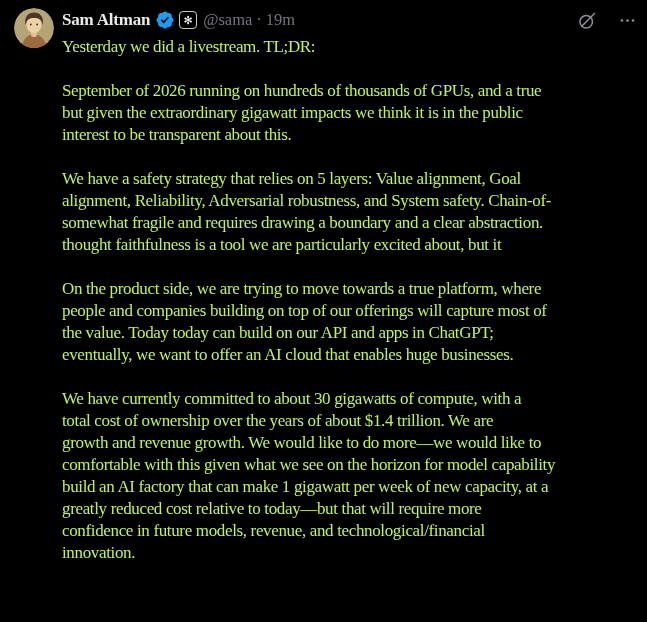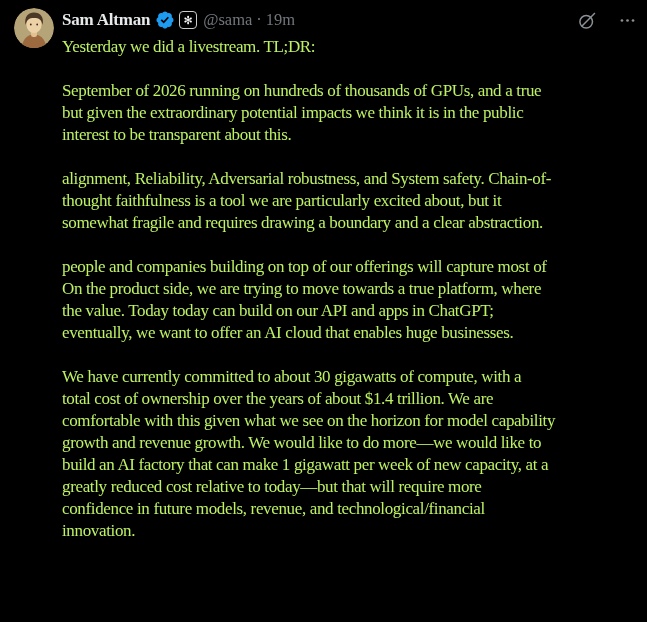--- a/index.html
+++ b/index.html
@@ -101,39 +101,40 @@
         </span>
       </span>
     </div>
 
     <div class="tweet-body">
         <div class="para">
           <div class="line">Yesterday we did a livestream. TL;DR:</div>
         </div>
         <div class="para">
           <div class="line">September of 2026 running on hundreds of thousands of GPUs, and a true</div>
-          <div class="line">but given the extraordinary potential impacts we think it is in the public</div>
+          <div class="line">but given the extraordinary gigawatt impacts we think it is in the public</div>
           <div class="line">interest to be transparent about this.</div>
         </div>
         <div class="para">
+          <div class="line">We have a safety strategy that relies on 5 layers: Value alignment, Goal</div>
           <div class="line">alignment, Reliability, Adversarial robustness, and System safety. Chain-of-</div>
+          <div class="line">somewhat fragile and requires drawing a boundary and a clear abstraction.</div>
           <div class="line">thought faithfulness is a tool we are particularly excited about, but it</div>
-          <div class="line">somewhat fragile and requires drawing a boundary and a clear abstraction.</div>
         </div>
         <div class="para">
+          <div class="line">On the product side, we are trying to move towards a true platform, where</div>
           <div class="line">people and companies building on top of our offerings will capture most of</div>
-          <div class="line">On the product side, we are trying to move towards a true platform, where</div>
           <div class="line">the value. Today today can build on our API and apps in ChatGPT;</div>
           <div class="line">eventually, we want to offer an AI cloud that enables huge businesses.</div>
         </div>
         <div class="para">
           <div class="line">We have currently committed to about 30 gigawatts of compute, with a</div>
           <div class="line">total cost of ownership over the years of about $1.4 trillion. We are</div>
+          <div class="line">growth and revenue growth. We would like to do more—we would like to</div>
           <div class="line">comfortable with this given what we see on the horizon for model capability</div>
-          <div class="line">growth and revenue growth. We would like to do more—we would like to</div>
           <div class="line">build an AI factory that can make 1 gigawatt per week of new capacity, at a</div>
           <div class="line">greatly reduced cost relative to today—but that will require more</div>
           <div class="line">confidence in future models, revenue, and technological/financial</div>
           <div class="line">innovation.</div>
         </div>
       </div>
 
   </div>
 </div>
 

